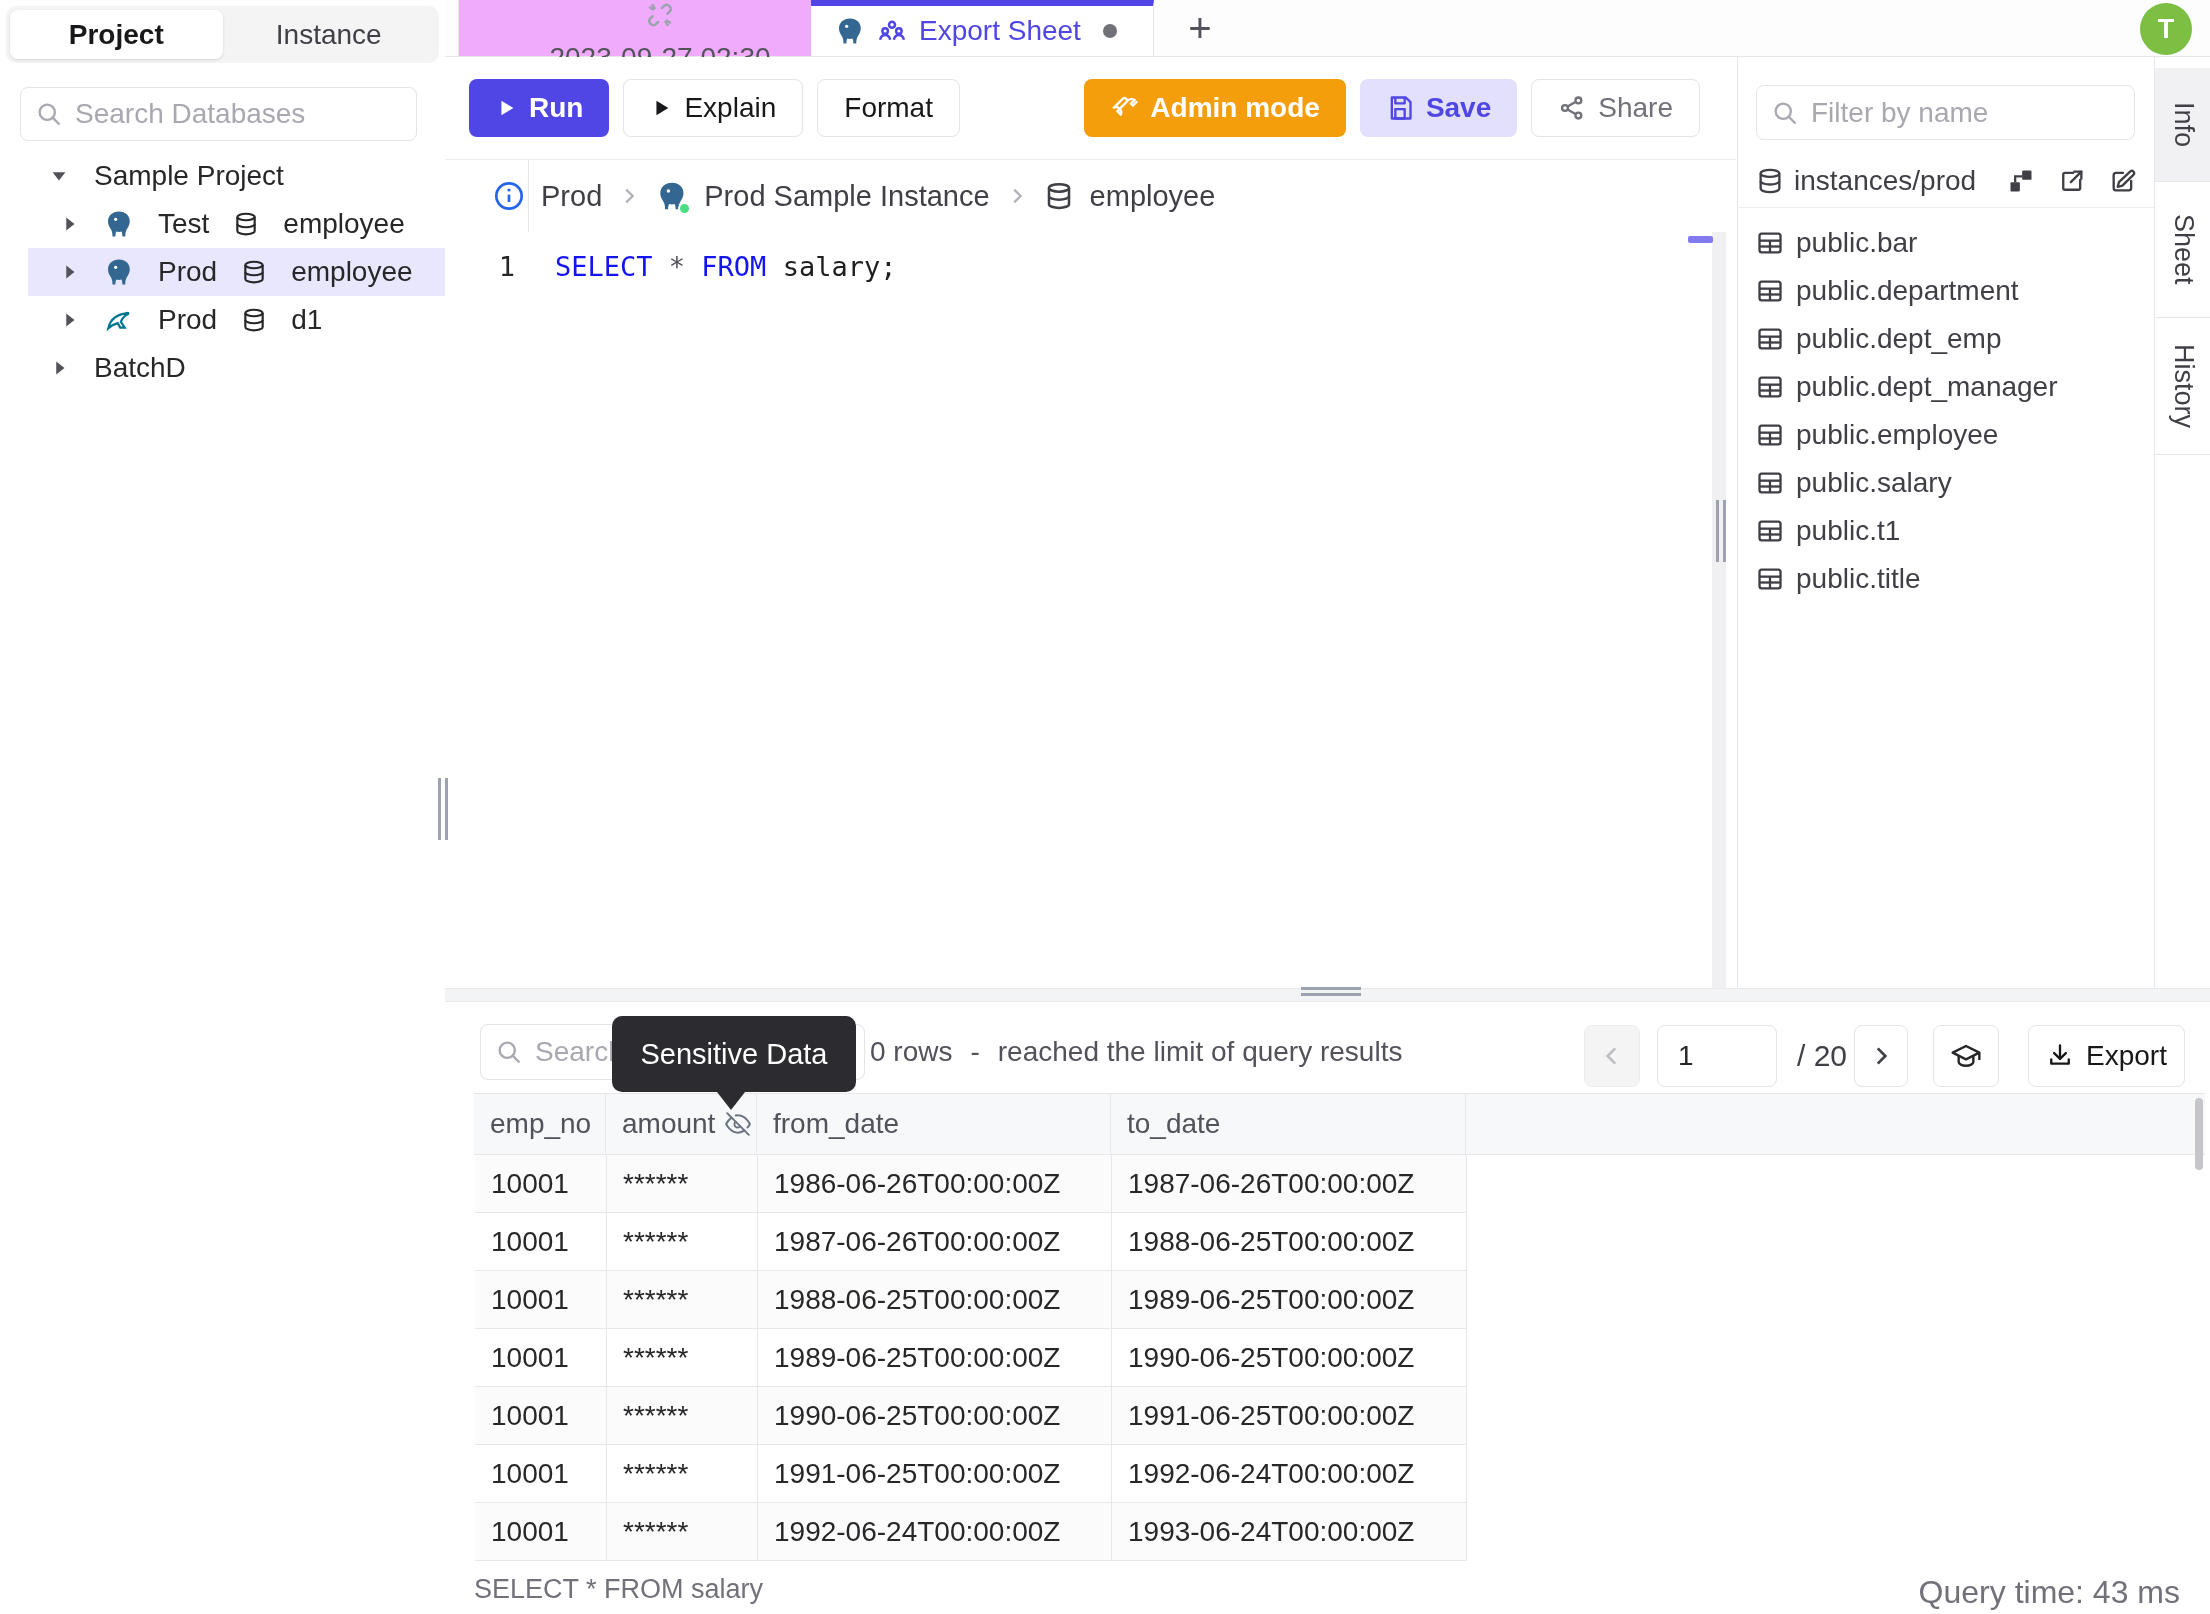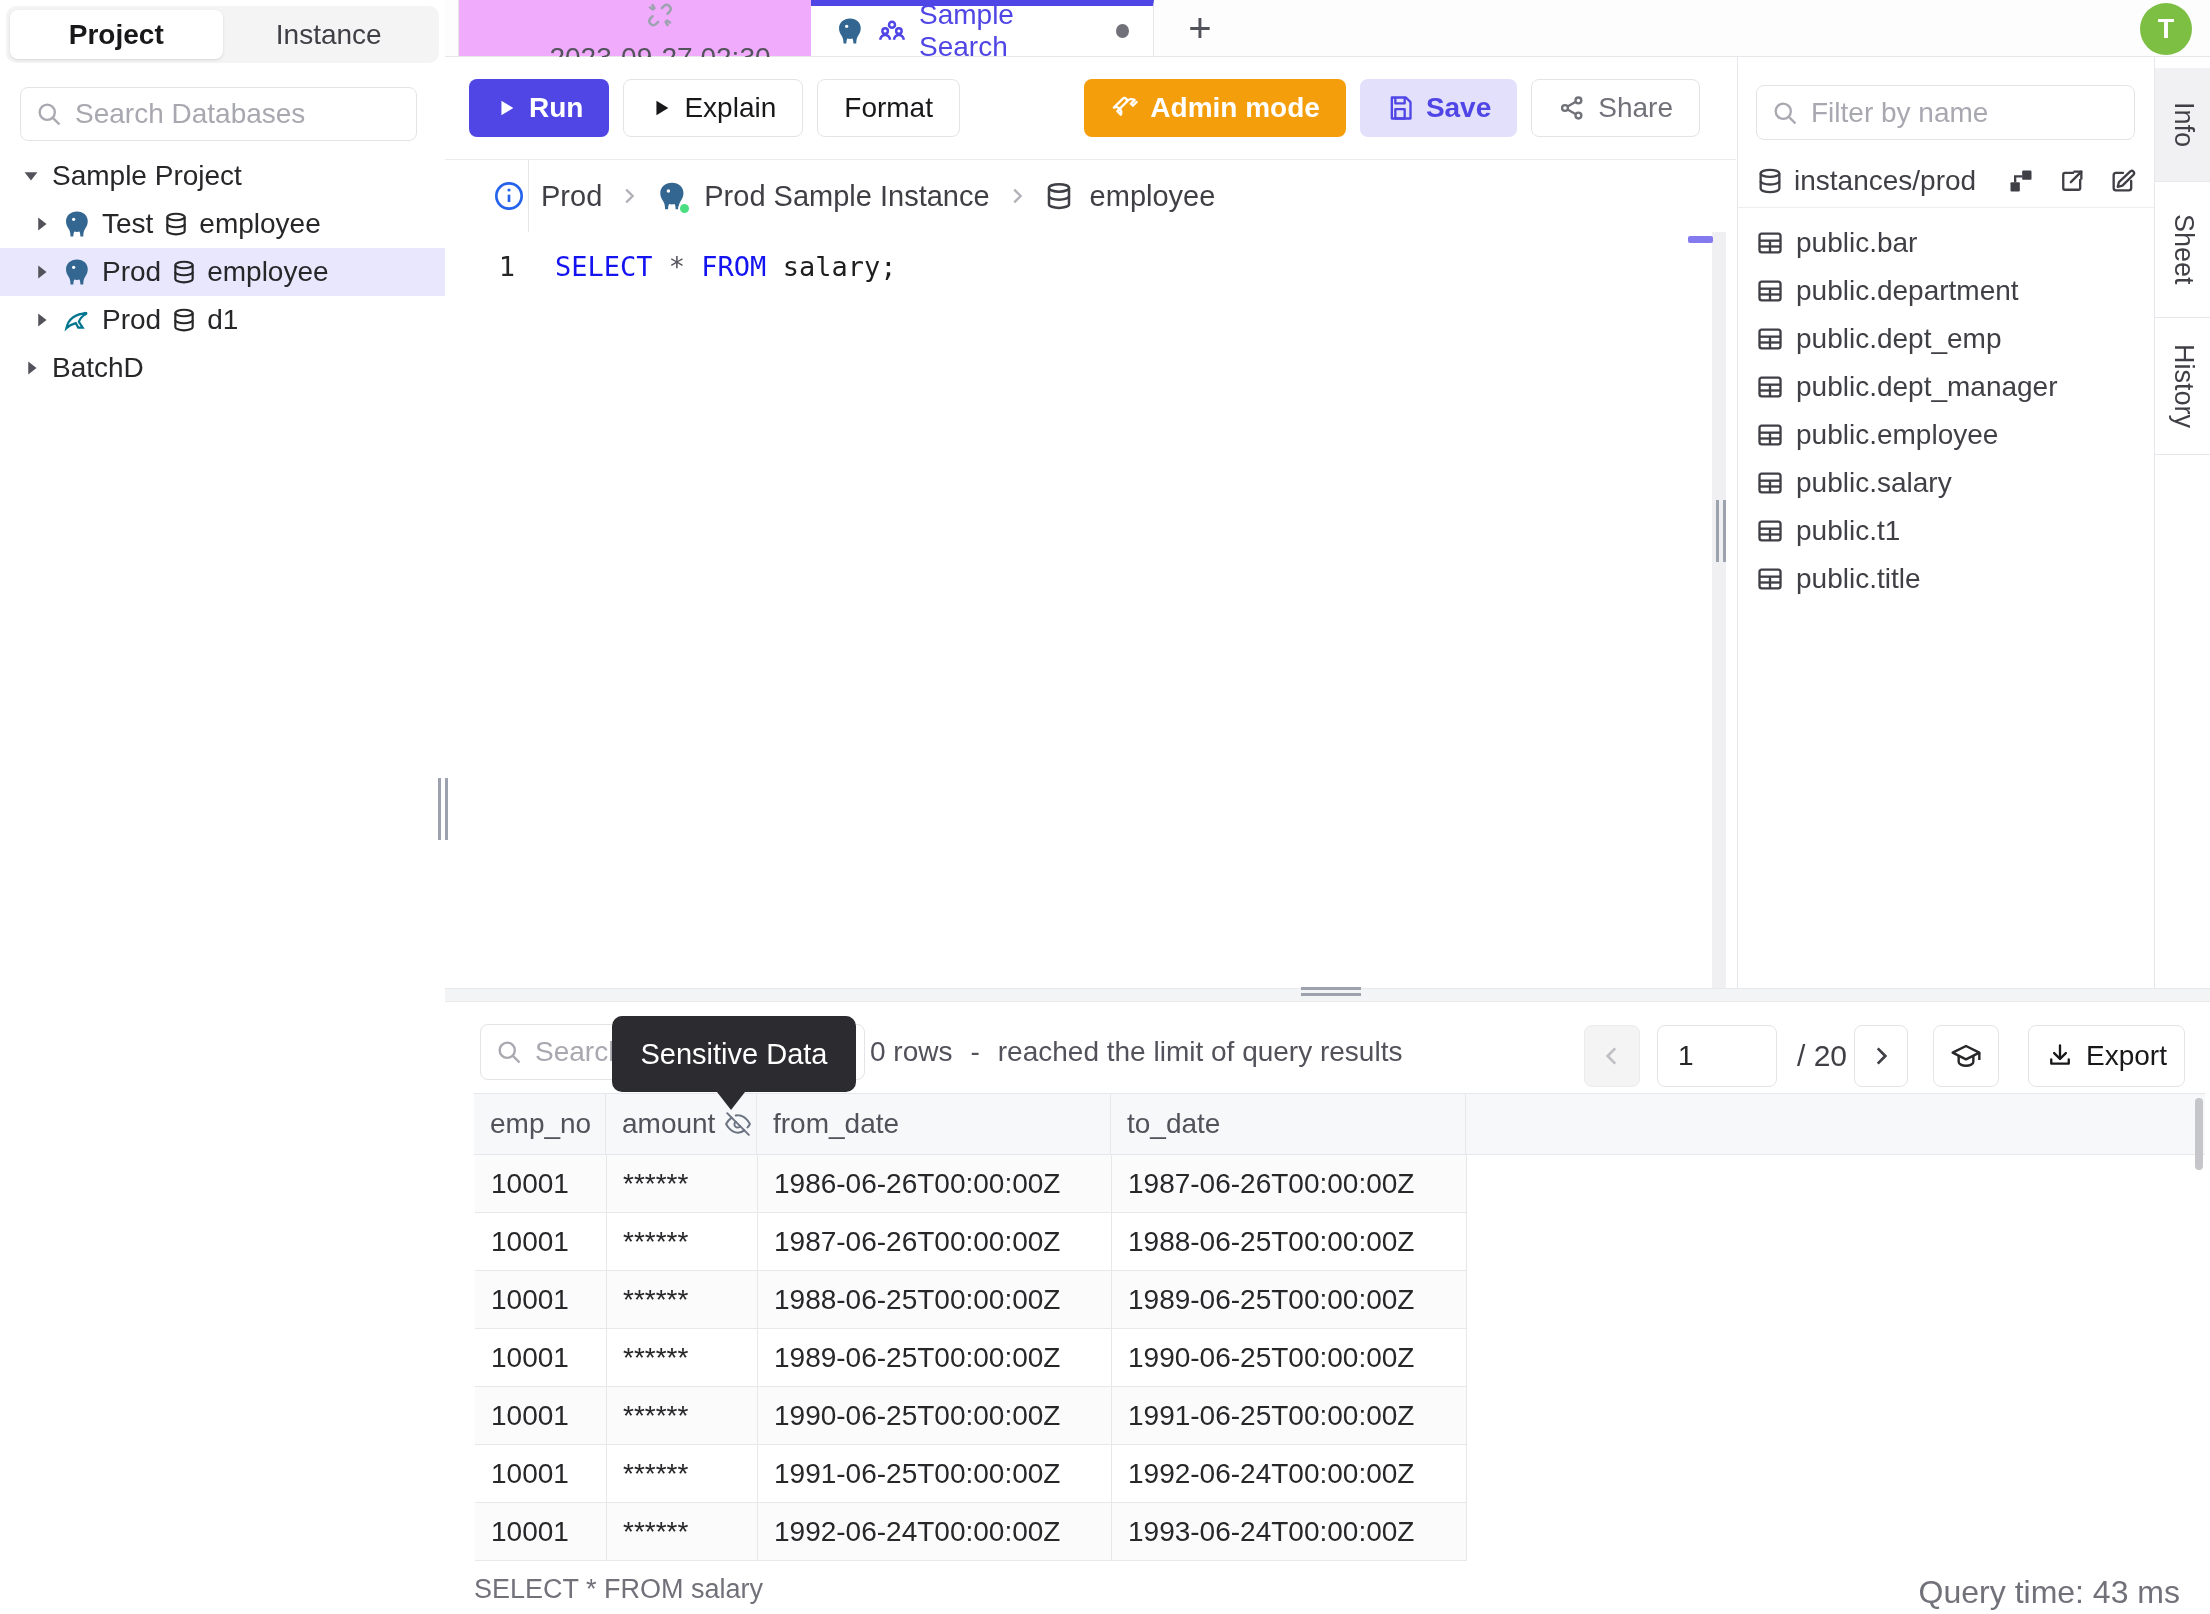--- a/index.html
+++ b/index.html
@@ -9,21 +9,21 @@
   
   #sidebar { position:absolute; left:0; top:0; width:529px; height:1614px; background:#fff; border-right:1px solid #e5e7eb; }
   .seg-wrap { position:absolute; left:6px; top:6px; width:433px; height:57px; background:#f4f4f5; border-radius:10px; display:flex; padding:4px; }
   .seg { flex:1; display:flex; align-items:center; justify-content:center; font-size:28px; color:#3f3f46; border-radius:8px; cursor:pointer; }
   .seg.active { background:#fff; color:#18181b; font-weight:600; box-shadow:0 1px 3px rgba(0,0,0,.12); }
   .input-box { display:flex; align-items:center; gap:12px; border:1px solid #e4e4e7; border-radius:8px; background:#fff; padding:0 14px; }
   .input-box input { border:none; outline:none; font-size:28px; color:#27272a; width:100%; font-family:"Liberation Sans",sans-serif; background:transparent; }
   .input-box input::placeholder { color:#a8a8b0; }
   #db-search { position:absolute; left:20px; top:87px; width:397px; height:54px; }
   .tree { position:absolute; left:0; top:152px; width:445px; }
-  .trow-item { height:48px; display:flex; align-items:center; gap:10px; font-size:28px; color:#27272a; padding-left:20px; cursor:pointer; }
+  .trow-item { height:48px; display:flex; align-items:center; gap:24px; font-size:28px; color:#27272a; padding-left:20px; cursor:pointer;margin-left:28px; }
   .trow-item.child { padding-left:30px; }
   .trow-item.selected { background:#e9e7fd; }
   .caret { color:#52525b; flex:0 0 auto; }
 
   
   #topstrip { position:absolute; left:445px; top:0; width:1765px; height:57px; background:#fdfdfe; border-bottom:1px solid #e5e7eb; }
   .etab { position:absolute; top:0; height:56px; display:flex; align-items:center; gap:12px; padding:0 24px; font-size:28px; cursor:pointer; }
   #etab1 { left:13px; width:404px; color:#52525b; background:#f0abfc; border-left:1px solid #e8e8ea; border-right:1px solid #e8e8ea;flex-direction:column; }
   #etab2 { left:366px; width:343px; background:#fff; color:#4f46e5; border-right:1px solid #e8e8ea; border-top:6px solid #4f46e5; font-weight:500; }
   .unsaved-dot { width:14px; height:14px; border-radius:50%; background:#71717a; margin-left:10px; }
@@ -241,21 +241,21 @@
       </span>
     <span>
       <svg width="30" height="30" viewBox="0 0 24 24" fill="none" stroke="#4f46e5" stroke-width="2">
           <circle cx="12" cy="7" r="2.4"></circle>
           <circle cx="6.5" cy="12" r="2.2"></circle>
           <circle cx="17.5" cy="12" r="2.2"></circle>
           <path d="M2.5 19c.5-2.4 2-3.7 4-3.7s3.5 1.3 4 3.7"></path>
           <path d="M13.5 19c.5-2.4 2-3.7 4-3.7s3.5 1.3 4 3.7"></path>
         </svg>
     </span>
-    <span>Sample Search</span>
+    <span>Export Sheet</span>
     <span class="unsaved-dot"></span>
   </div>
 
   <div id="addtab">+</div>
   <div id="avatar">T</div>
 </div>
 
 <div id="toolbar">
   <div class="btn btn-run">
     <span>

